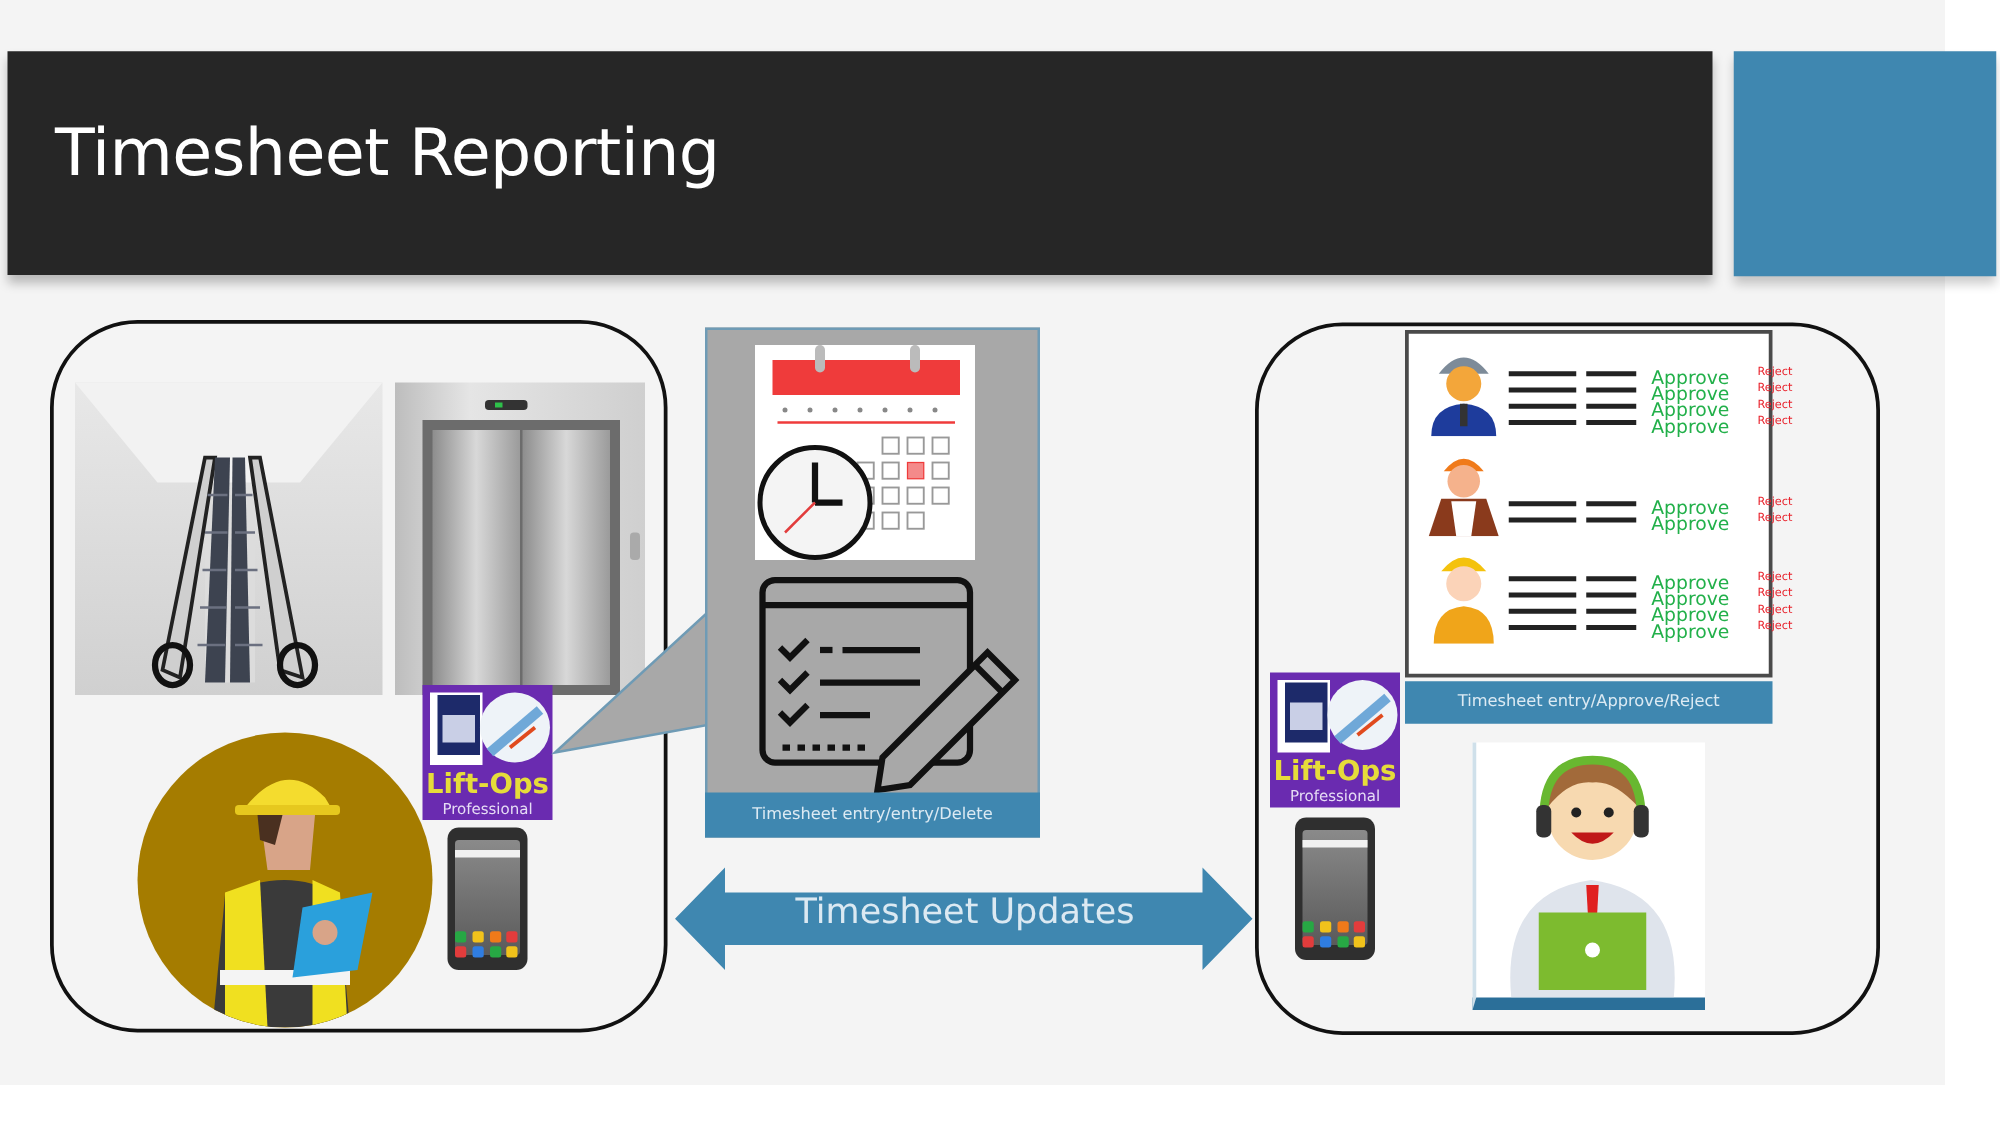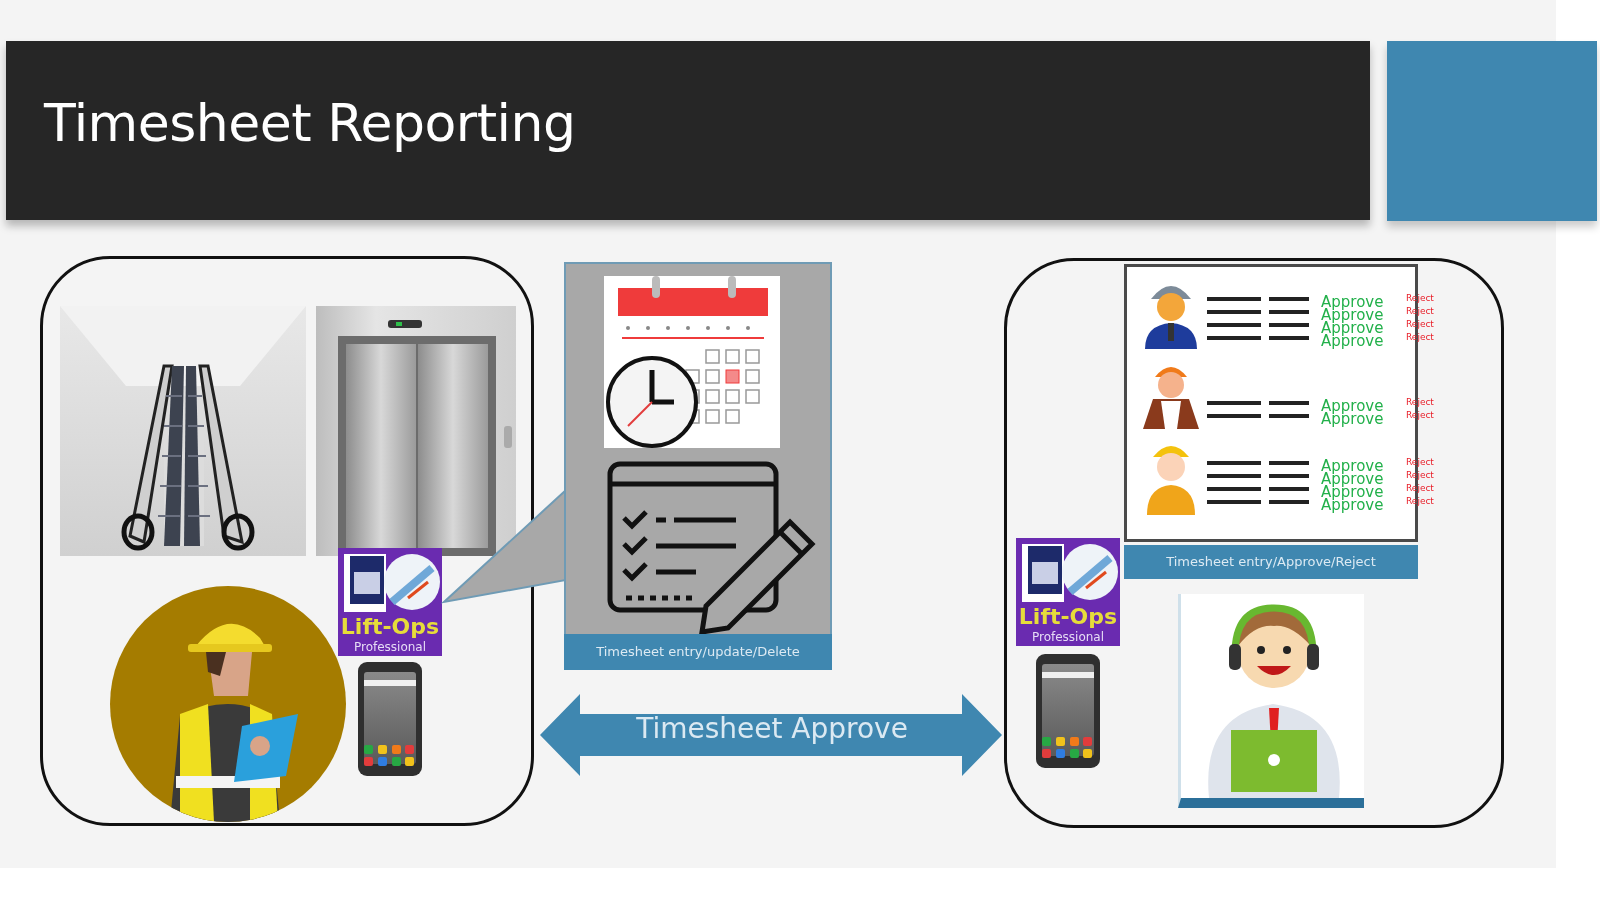--- a/index.html
+++ b/index.html
@@ -188,26 +188,26 @@
         <polyline points="58,280 66,288 80,274"></polyline>
           <line x1="90" y1="282" x2="170" y2="282"></line>
         <polyline points="58,306 66,314 80,300"></polyline>
           <line x1="90" y1="308" x2="130" y2="308"></line>
         <line x1="60" y1="334" x2="130" y2="334" stroke-dasharray="6 6"></line>
         <polygon points="140,342 224,258 246,280 162,364 136,368" fill="#a8a8a8"></polygon>
         <line x1="214" y1="268" x2="236" y2="290"></line>
       </g>
     </svg>
   </div>
-  <div class="caption-bar caption-left">Timesheet entry/update/Delete</div>
+  <div class="caption-bar caption-left">Timesheet entry/entry/Delete</div>
 
   <svg style="position:absolute;left:536px;top:692px;" width="470" height="86" viewBox="0 0 470 86">
     <polygon points="4,43 44,2 44,22 426,22 426,2 466,43 426,84 426,64 44,64 44,84" fill="#3f87b0"></polygon>
   </svg>
-  <div class="arrow-label">Timesheet Approve</div>
+  <div class="arrow-label">Timesheet Updates</div>
 
   <div class="panel panel-right"></div>
 
   <div class="approvals">
 
     <svg style="position:absolute;left:14px;top:10px;" width="60" height="72" viewBox="0 0 60 72">
       <path d="M10 22 Q30 -4 50 22 Z" fill="#7d8b99"></path>
         <circle cx="30" cy="30" r="14" fill="#f3a63a"></circle>
       <path d="M4 72 Q4 48 30 46 Q56 48 56 72 Z" fill="#1e3c9c"></path>
         <rect x="27" y="46" width="6" height="18" fill="#333"></rect>

